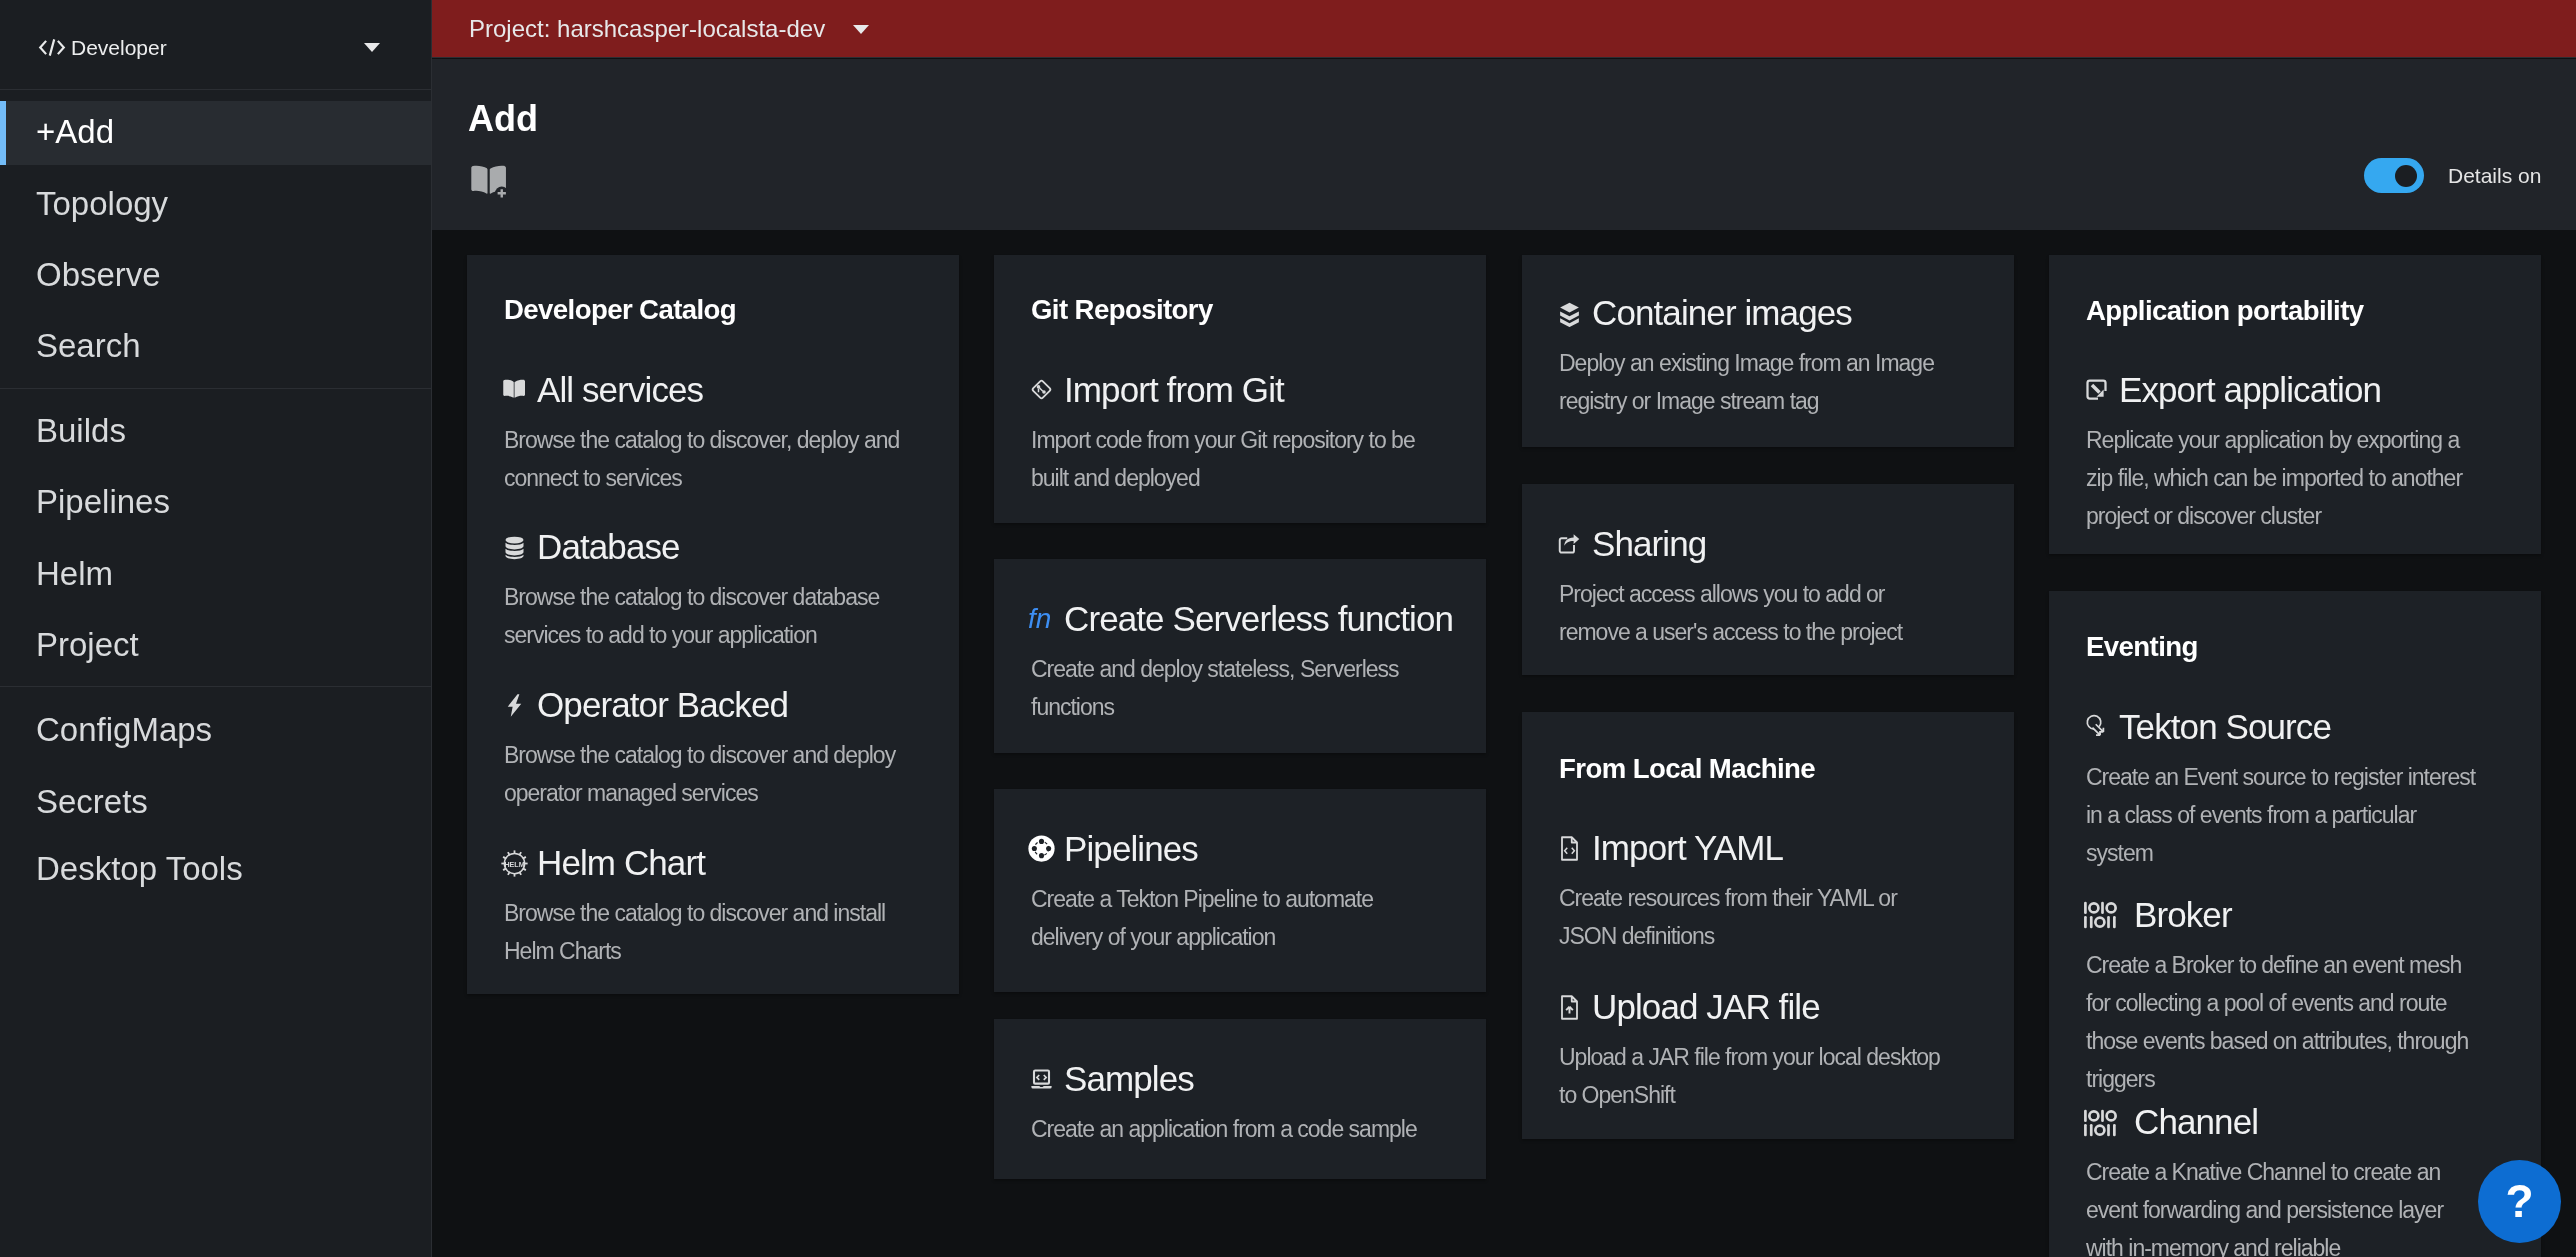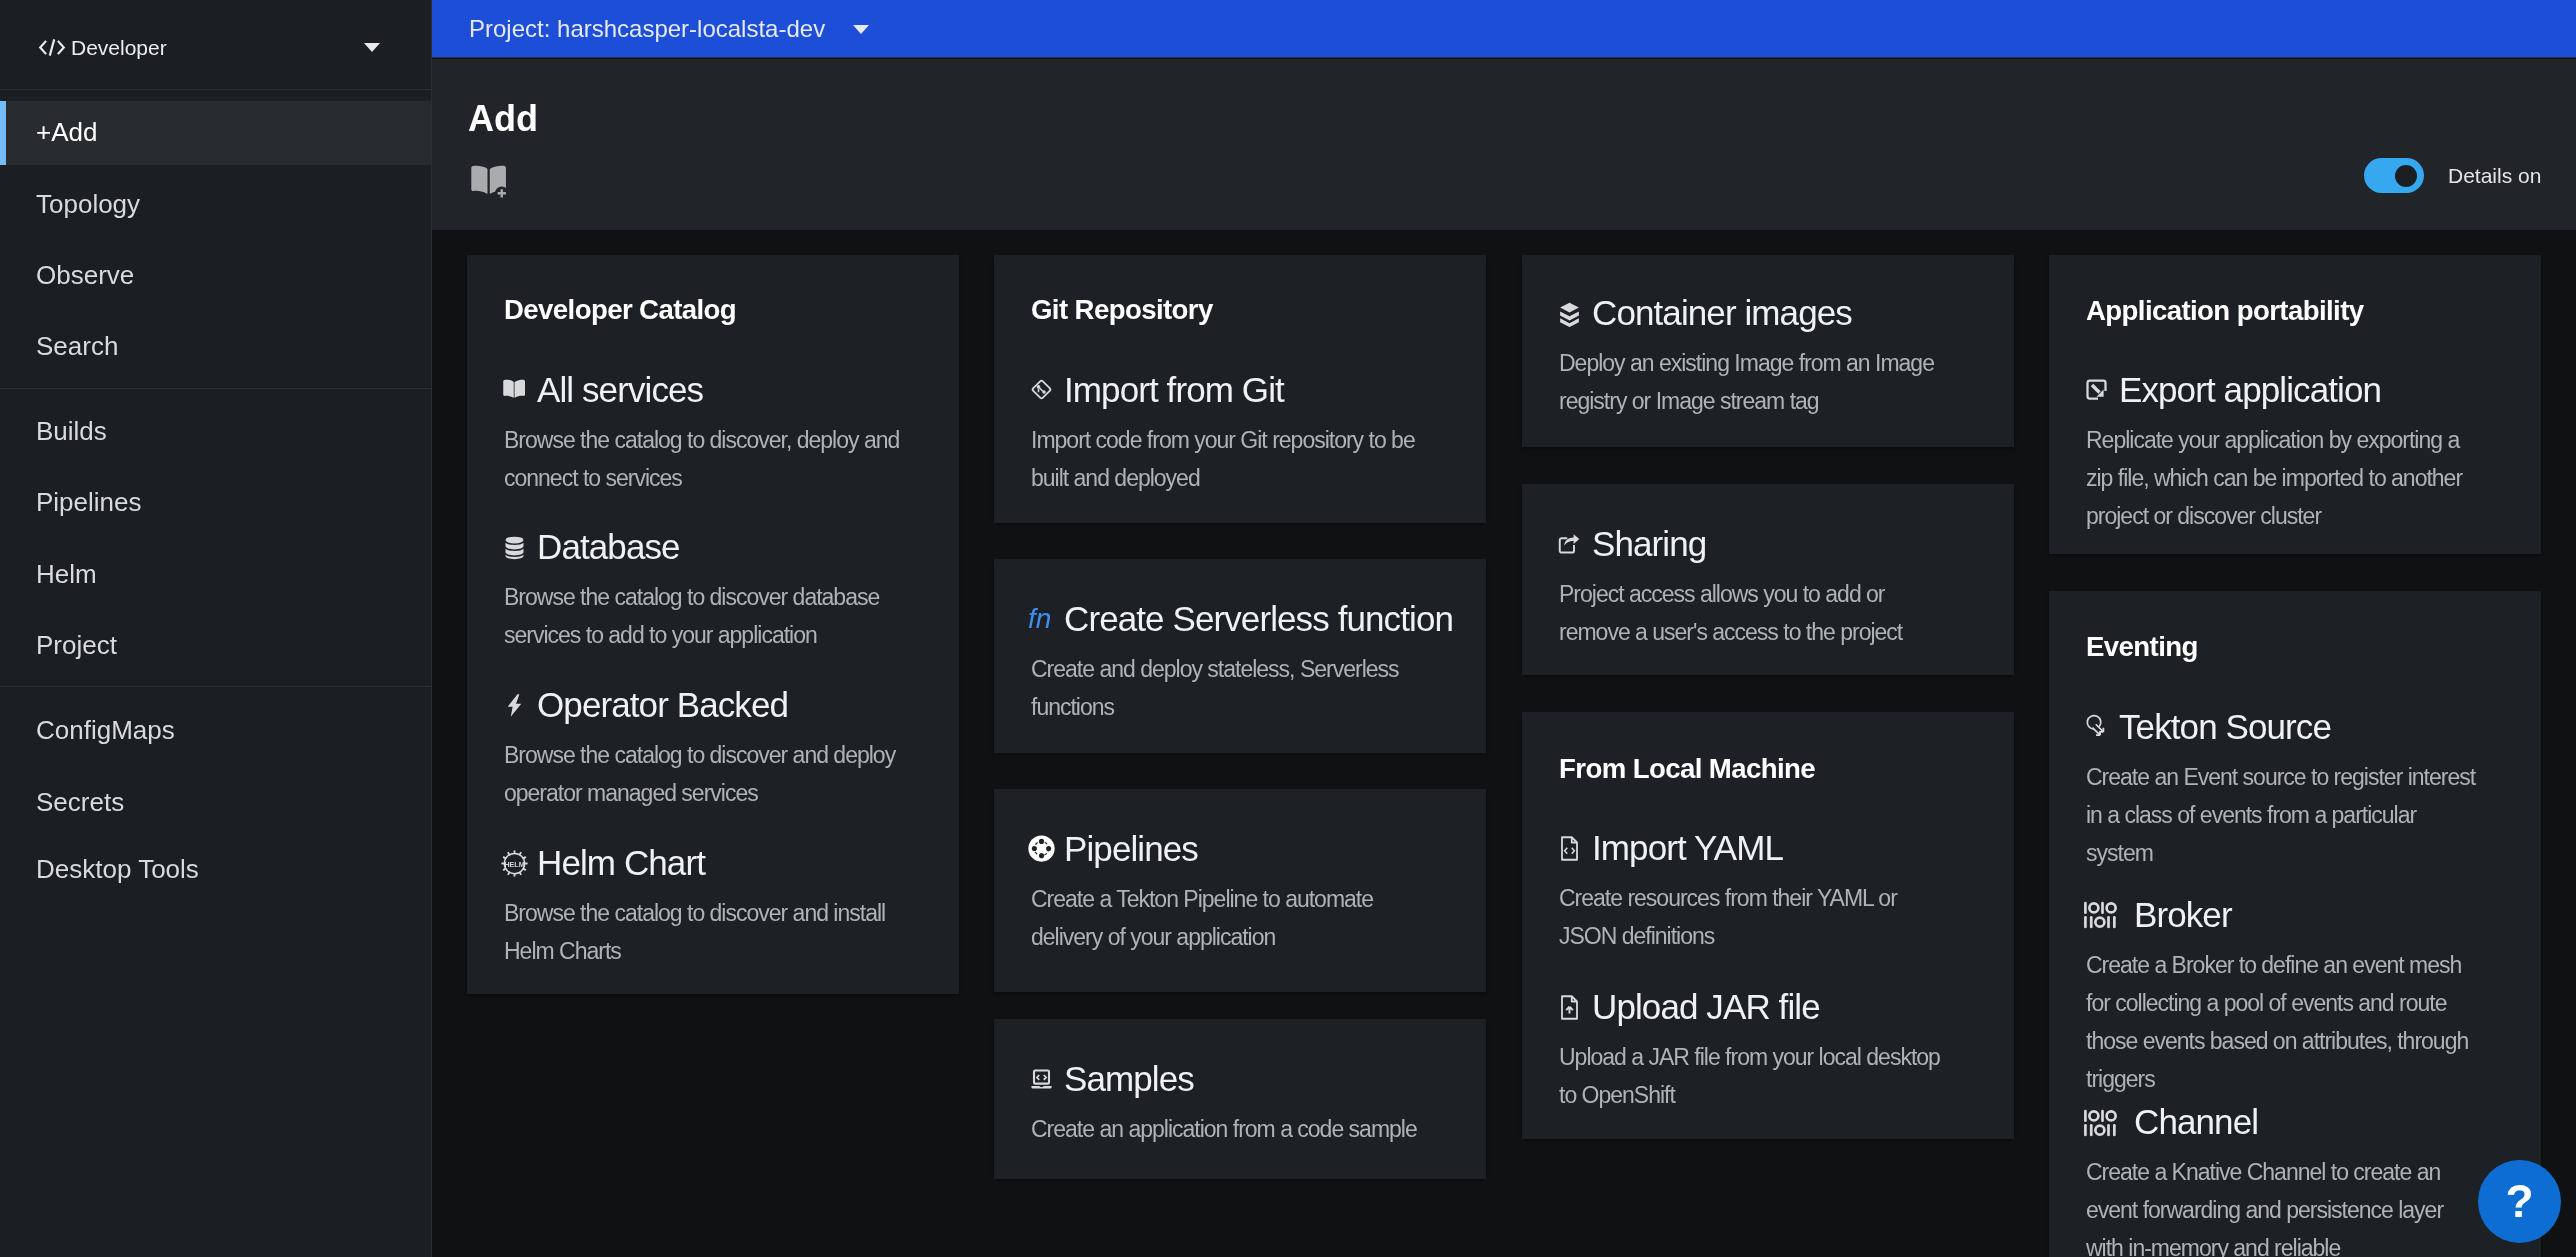--- a/index.html
+++ b/index.html
@@ -1,21 +1,21 @@
 <!DOCTYPE html>
 <html style="font-size:12px"><head><meta charset="utf-8"><title>Add · OKD</title><style>
 * { margin:0; padding:0; box-sizing:border-box; }
 html,body { width:2576px; height:1257px; overflow:hidden; background:#0f1113; }
 body { font-family:"Liberation Sans", sans-serif; position:relative; will-change:transform; }
 .abs { position:absolute; }
 .ct { position:absolute; left:37px; transform:translateY(-50%); font-size:27.6px; font-weight:bold; letter-spacing:-0.6px; color:#ffffff; white-space:nowrap; }
 .it { position:absolute; left:70px; transform:translateY(-50%); font-size:35px; letter-spacing:-0.9px; color:#f0f1f2; white-space:nowrap; }
 .d  { position:absolute; left:37px; transform:translateY(-50%); font-size:23px; letter-spacing:-1px; color:#b0b2b5; white-space:nowrap; }
 .ic { position:absolute; left:34px; width:27px; height:27px; }
-.nav { position:absolute; left:36px; transform:translateY(-50%); font-size:26px; color:#d8dadc; white-space:nowrap; }
+.nav { position:absolute; left:36px; transform:translateY(-50%); font-size:33px; color:#d8dadc; white-space:nowrap; }
 .card { position:absolute; background:#1d2126; box-shadow:0 1.5px 3px rgba(0,0,0,.35); }
 </style></head><body>
 <div class="abs" style="left:0;top:0;width:432px;height:1257px;background:#1b1e22;border-right:0.7px solid #2b2e33">
 <div class="abs" style="left:37px;top:35px"><svg width="30" height="25" viewBox="0 0 40 34">
         <path d="M12 8 L4 17 12 26 M28 8 L36 17 28 26 M23 6 L17 28" fill="none" stroke="#e8e9ea" stroke-width="3"></path>
       </svg></div>
 <div class="abs" style="left:71px;top:48px;transform:translateY(-50%);font-size:21px;color:#ecedee">Developer</div>
 <div style="position:absolute;left:364px;top:43px;width:0;height:0;border-left:8.2px solid transparent;border-right:8.2px solid transparent;border-top:9px solid #e8e9ea"></div>
 <div class="abs" style="left:0;top:89px;width:100%;height:0.7px;background:#2b2e33"></div>
 <div class="abs" style="left:0;top:101px;width:100%;height:64px;background:#282c31;border-left:6px solid #73bcf7"></div>
@@ -26,21 +26,21 @@
 <div class="nav" style="top:431px">Builds</div>
 <div class="nav" style="top:502px">Pipelines</div>
 <div class="nav" style="top:574px">Helm</div>
 <div class="nav" style="top:645px">Project</div>
 <div class="nav" style="top:730px">ConfigMaps</div>
 <div class="nav" style="top:802px">Secrets</div>
 <div class="nav" style="top:869px">Desktop Tools</div>
 <div class="abs" style="left:0;top:388px;width:100%;height:0.7px;background:#2b2e33"></div>
 <div class="abs" style="left:0;top:686px;width:100%;height:0.7px;background:#2b2e33"></div>
 </div>
-<div class="abs" style="left:432px;top:0;width:2144px;height:58px;background:#1d4ed8;border-bottom:0.7px solid #2b2e33">
+<div class="abs" style="left:432px;top:0;width:2144px;height:58px;background:#7f1d1d;border-bottom:0.7px solid #2b2e33">
 <div class="abs" style="left:37px;top:29px;transform:translateY(-50%);font-size:24px;color:#e7e8e9">Project: harshcasper-localsta-dev</div>
 <div style="position:absolute;left:421px;top:24.6px;width:0;height:0;border-left:8.2px solid transparent;border-right:8.2px solid transparent;border-top:9px solid #e8e9ea"></div>
 </div>
 <div class="abs" style="left:432px;top:59px;width:2144px;height:171px;background:#212429">
 <div class="abs" style="left:36px;top:60px;transform:translateY(-50%);font-size:36px;font-weight:bold;color:#ffffff">Add</div>
 <div class="abs" style="left:36px;top:105px"><svg width="42" height="36" viewBox="0 0 56 48">
         <path d="M26 6 C20 2.5 12.5 1.6 6.6 2.6 c-1.3.2-2.2 1.3-2.2 2.5 v28.4 c0 1.5 1.4 2.7 2.9 2.4 5.3-.8 12.2.2 17.3 3.4 .9.6 1.4.3 1.4-.6 V7.2 c0-.4-.5-.9-1-1.2 z M49.4 2.6 C43.5 1.6 36 2.5 30 6 c-.5.3-1 .8-1 1.2 v31.5 c0 .9.5 1.2 1.4.6 5.1-3.2 12-4.2 17.3-3.4 1.5.3 2.9-.9 2.9-2.4 V5.1 c0-1.2-.9-2.3-2.2-2.5 z" fill="#a9abad"></path>
         <circle cx="45" cy="39" r="9" fill="#212429"></circle>
         <path d="M45 33.5 v11 M39.5 39 h11" stroke="#a9abad" stroke-width="3.2"></path>
       </svg></div>

